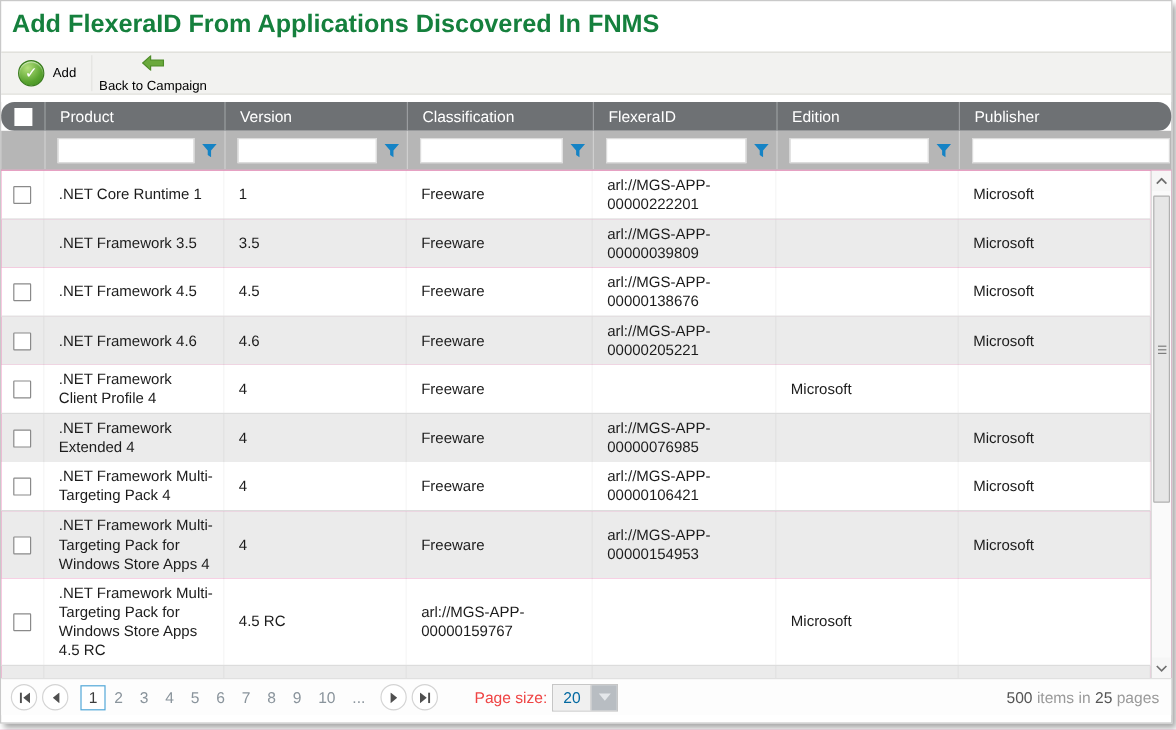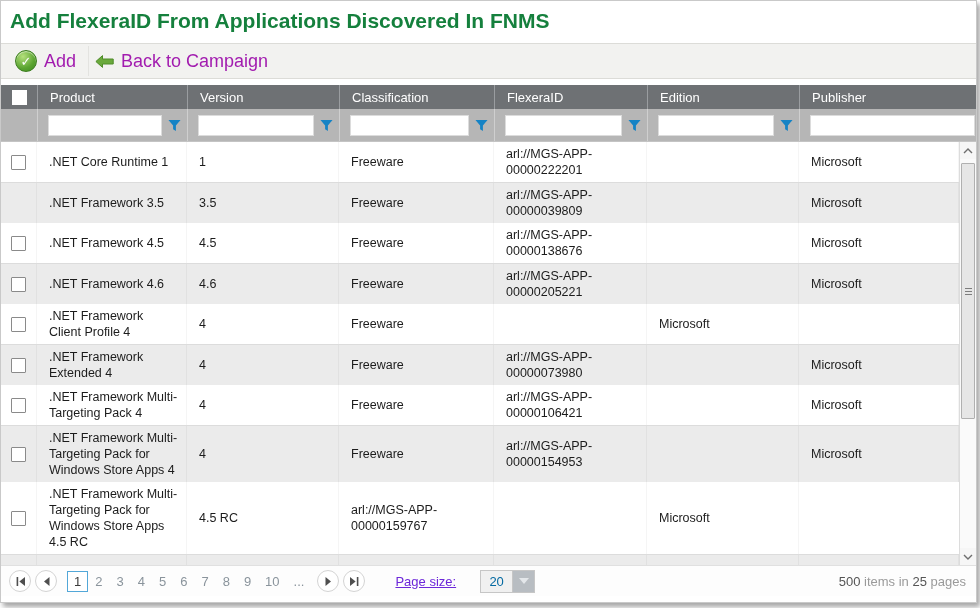--- a/index.html
+++ b/index.html
@@ -11,36 +11,36 @@
 
   
   .page-title { height:42px; line-height:40px; padding-left:9px;
     font-size:21px; font-weight:bold; color:#15803d; white-space:nowrap; }
 
   
   .toolbar { height:36px; background:#f2f2f0; border-top:1px solid #dcdcd8;
     border-bottom:1px solid #dcdcd8; display:flex; align-items:center; padding-left:8px; }
   .tb-btn { display:flex; align-items:center; gap:7px; padding:0 12px 0 6px;
     height:30px; cursor:pointer; }
-  .tb-btn + .tb-btn { border-left:1px solid #e3e3e0; }
-  .tb-label { font-size:18px; color:#a21caf; }
+  .tb-btn + .tb-btn { border-left:1px solid #e3e3e0;flex-direction:column; }
+  .tb-label { font-size:11px; color:#000000; }
   .icon-check { width:22px; height:22px; border-radius:50%;
     background: radial-gradient(circle at 35% 28%, #b4e07c, #5aa430 60%, #3c8a1e);
     border:1px solid #3a7d1e; color:#fff; font-size:13px; font-weight:bold;
     display:flex; align-items:center; justify-content:center;
     box-shadow: inset 0 1px 1px rgba(255,255,255,.6); }
   .icon-back svg { display:block; }
 
   .white-gap { height:6px; background:#fff; }
 
   
   .cols { display:grid; grid-template-columns:36px 150px 152px 155px 153px 152px 1fr; }
 
   
-  .grid-header { height:24px; background:#6e7174; align-items:center; }
+  .grid-header { height:24px; background:#6e7174; align-items:center;border-radius:11px; }
   .hcell { font-size:13px; color:#fff; padding-left:12px; height:100%; display:flex;
     align-items:center; border-left:1px solid #9a9da0; overflow:hidden; white-space:nowrap; cursor:pointer; }
   .hcb-cell { display:flex; align-items:center; justify-content:center; height:100%; }
   .hcb { width:15px; height:15px; background:#fff; display:inline-block; cursor:pointer; }
 
   
   .filter-row { height:32px; background:#b6b6b6; align-items:center; }
   .fcell { display:flex; align-items:center; height:100%; border-left:1px solid #cfcfcf; padding:0 6px 0 10px; }
   .fcell input { flex:1; min-width:0; height:21px; border:1px solid #dcdcdc; background:#fff;
     font-size:12px; padding:0 4px; outline:none; }
@@ -72,21 +72,21 @@
   
   .pager { height:31px; background:#fdfdfd; border-top:1px solid #e0e0e0;
     display:flex; align-items:center; padding:0 10px 0 8px; }
   .pbtn { width:22px; height:22px; border-radius:50%; border:1px solid #d4d4d4; background:#fff;
     display:flex; align-items:center; justify-content:center; margin-right:4px; cursor:pointer; flex:0 0 auto; }
   .pbtn svg { display:block; }
   .pnums { display:flex; align-items:center; margin:0 6px; }
   .pnum { font-size:13px; color:#8a949c; padding:2px 7px; cursor:pointer; }
   .pnum.active { color:#3c3c3c; border:1px solid #52a7d8; background:#fff; padding:2px 6px; }
   .psize { display:flex; align-items:center; margin-left:26px; }
-  .psize-label { font-size:13px; color:#6d28d9; margin-right:24px;text-decoration:underline; }
+  .psize-label { font-size:13px; color:#ef4444; margin-right:4px; }
   .psel { display:flex; border:1px solid #c6c6c6; height:23px; cursor:pointer; }
   .psel-val { width:32px; background:#f0f0f0; font-size:13px; color:#0369a1;
     display:flex; align-items:center; justify-content:center; border-right:1px solid #c6c6c6; }
   .psel-arrow { width:21px; background:#b8bdc2; display:flex; align-items:center; justify-content:center; }
   .psel-arrow i { width:0; height:0; border-left:5px solid transparent; border-right:5px solid transparent;
     border-top:6px solid #e4e7ea; }
   .status { margin-left:auto; font-size:13px; color:#9a9a9a; white-space:nowrap; }
   .status b { color:#555; font-weight:normal; }
 </style>
 </head>
@@ -230,21 +230,21 @@
     <div class="cell"></div>
     <div class="cell">Microsoft</div>
   </div>
           <div class="cols row alt">
     <div class="cell ccell">
       <span class="cb"></span>
     </div>
     <div class="cell">.NET Framework Extended 4</div>
     <div class="cell">4</div>
     <div class="cell">Freeware</div>
-    <div class="cell">arl://MGS-APP-00000073980</div>
+    <div class="cell">arl://MGS-APP-00000076985</div>
     <div class="cell"></div>
     <div class="cell">Microsoft</div>
   </div>
           <div class="cols row">
     <div class="cell ccell">
       <span class="cb"></span>
     </div>
     <div class="cell">.NET Framework Multi-Targeting Pack 4</div>
     <div class="cell">4</div>
     <div class="cell">Freeware</div>

